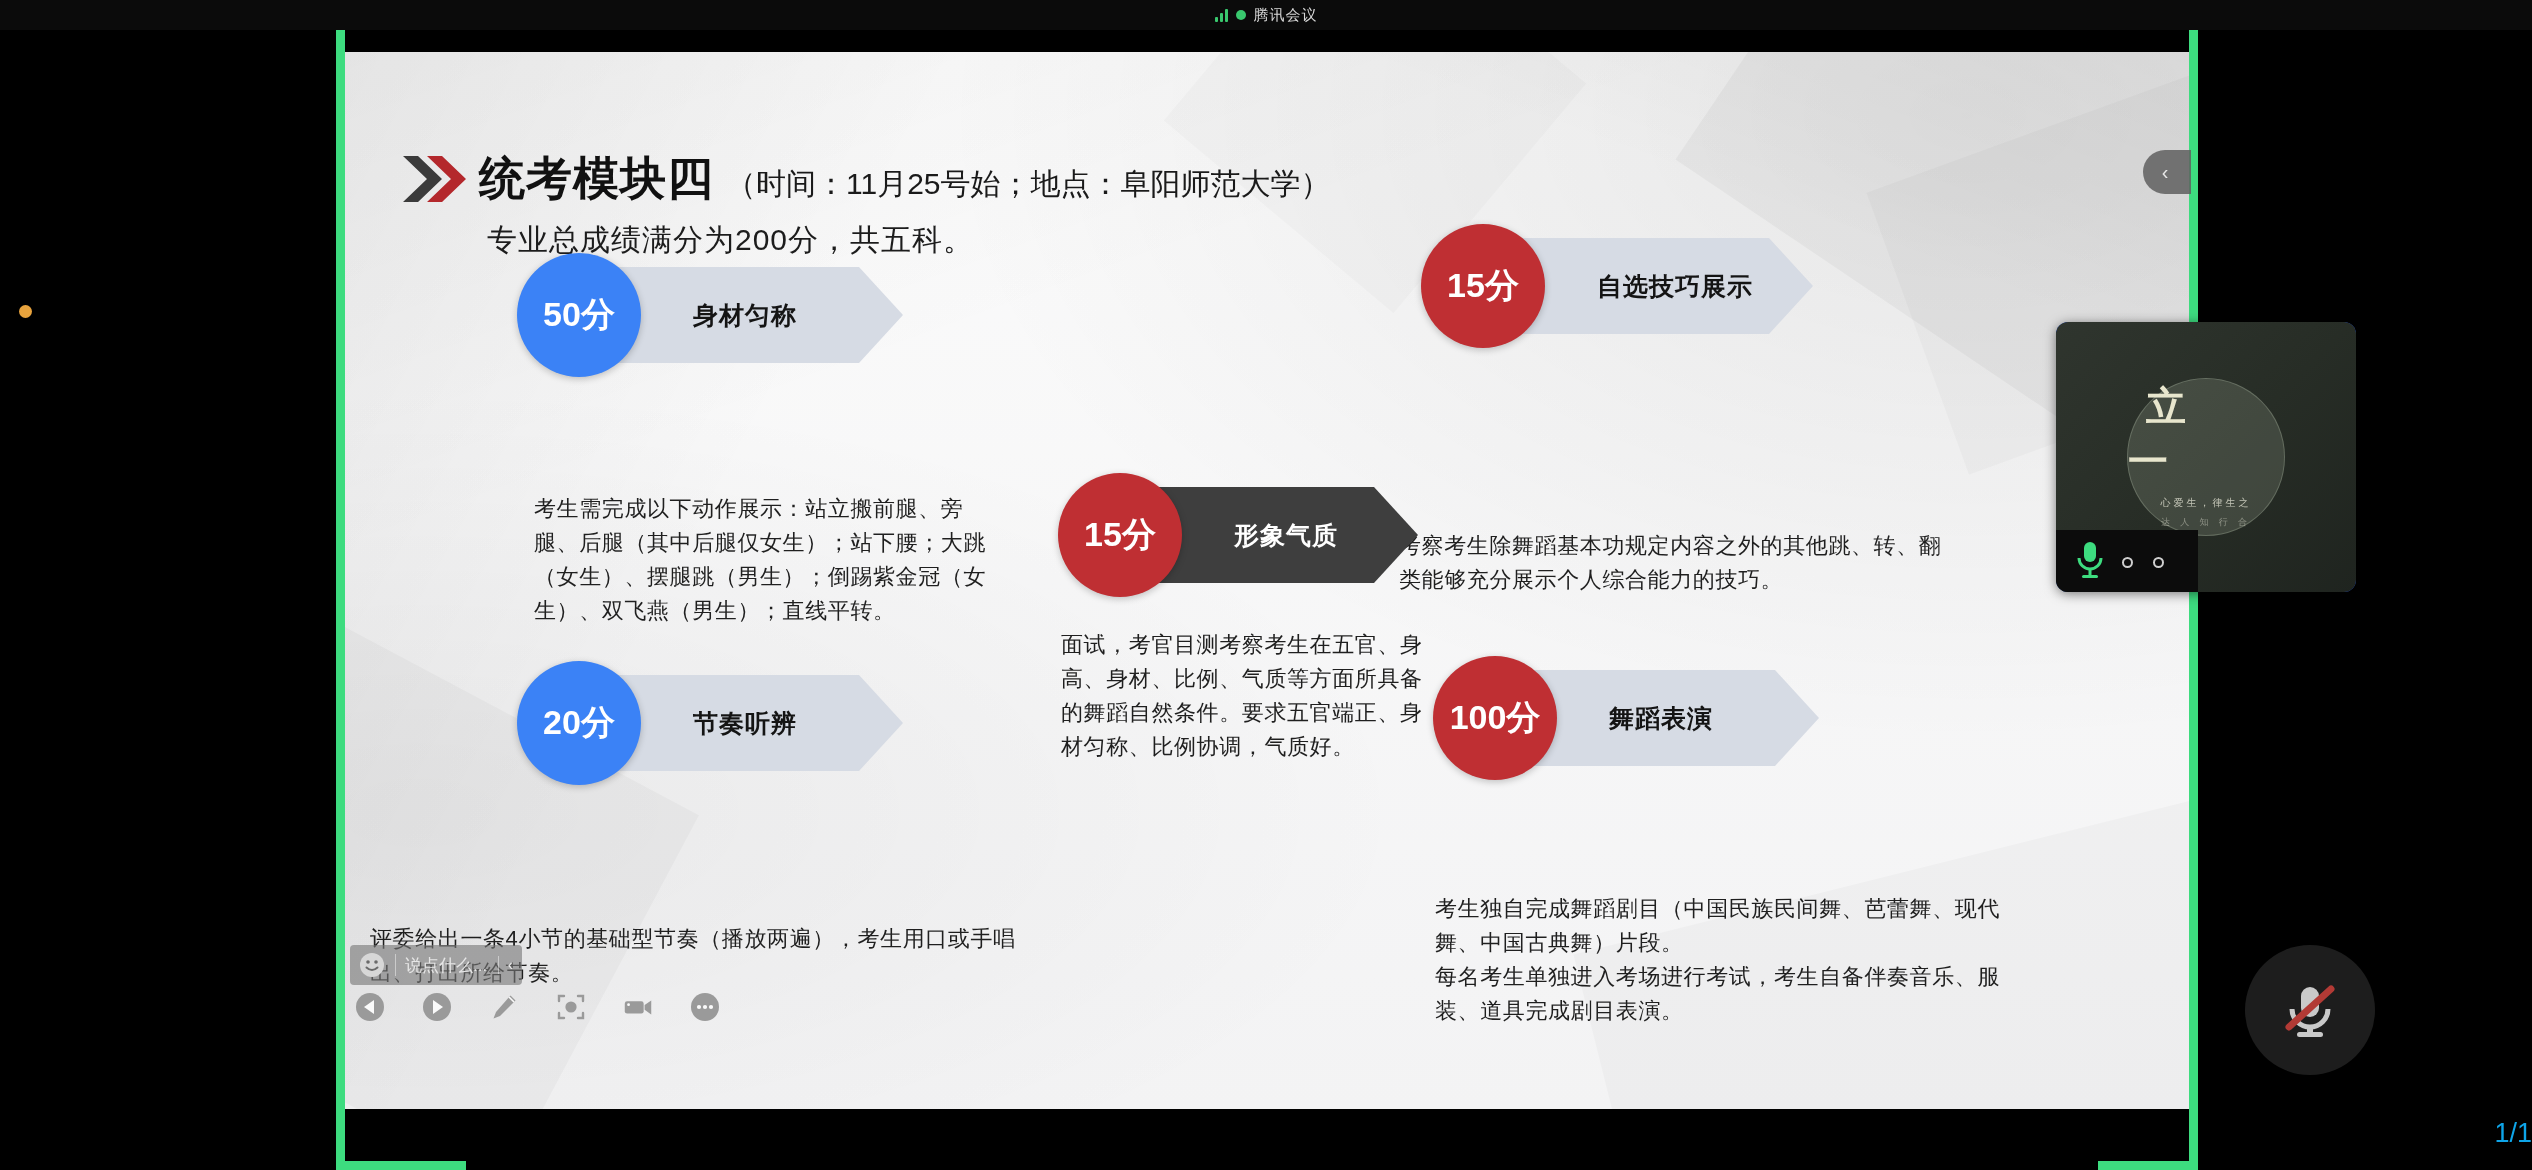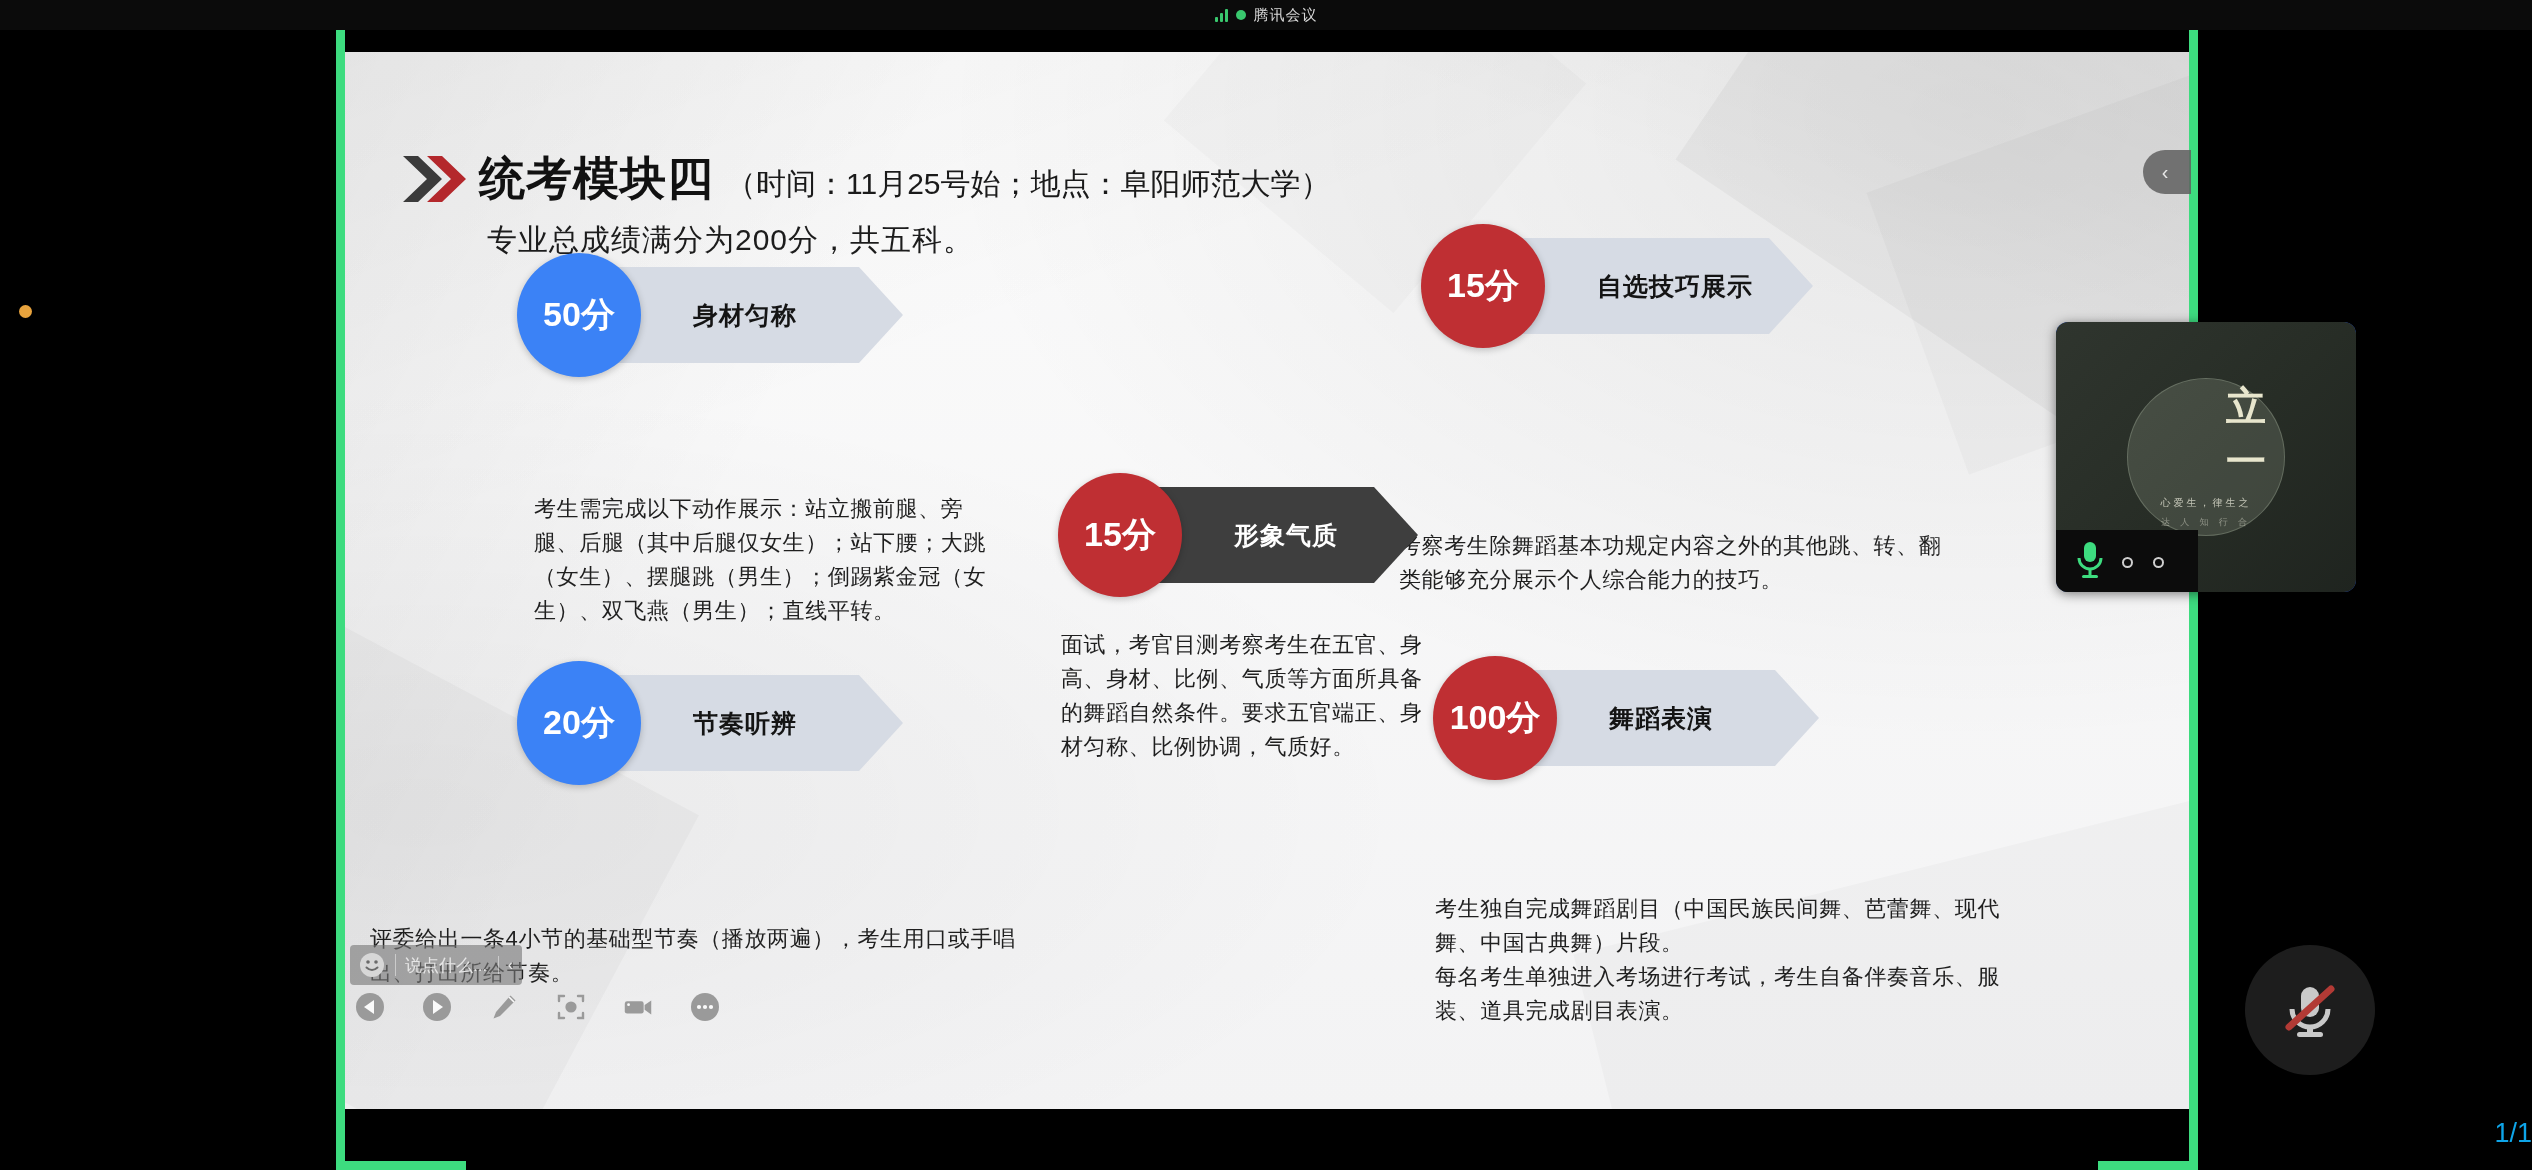--- a/index.html
+++ b/index.html
@@ -150,21 +150,20 @@
     background: #e8a33d; z-index: 45;
   }
 
   
   .video-tile {
     position: absolute; left: 2056px; top: 322px;
     width: 300px; height: 270px;
     background: #1d4ed8; border-radius: 12px;
     overflow: hidden; z-index: 50;
     box-shadow: 0 2px 12px rgba(0,0,0,0.5);
-    text-align: right;
   }
   .vt-bg { position: absolute; inset: 0;
     background: linear-gradient(135deg,#2f352e 0%, #272d26 52%, #1f241f 100%); }
   .vt-logo {
     position: absolute; left: 50%; top: 50%; transform: translate(-50%,-50%);
     width: 158px; height: 158px; border-radius: 50%;
     background: rgba(213,224,200,0.16);
     border: 1px solid rgba(225,235,210,0.22);
     display: flex; flex-direction: column; align-items: center; justify-content: center;
   }

